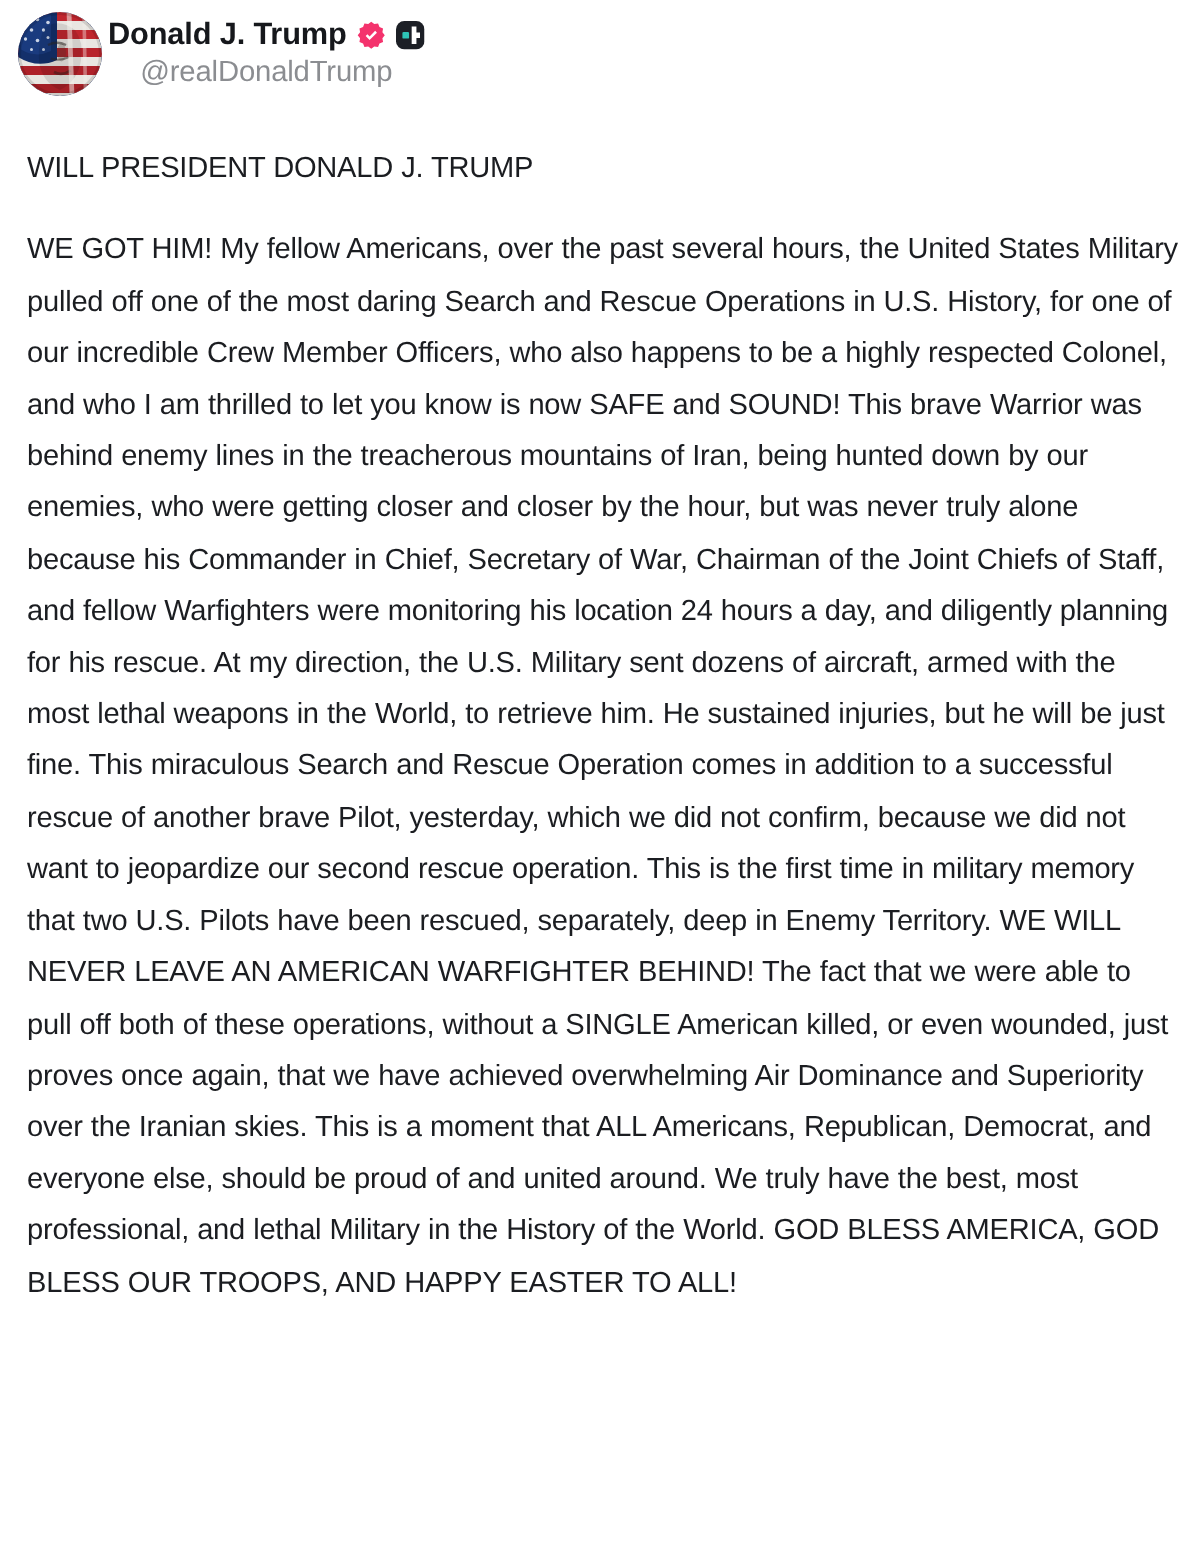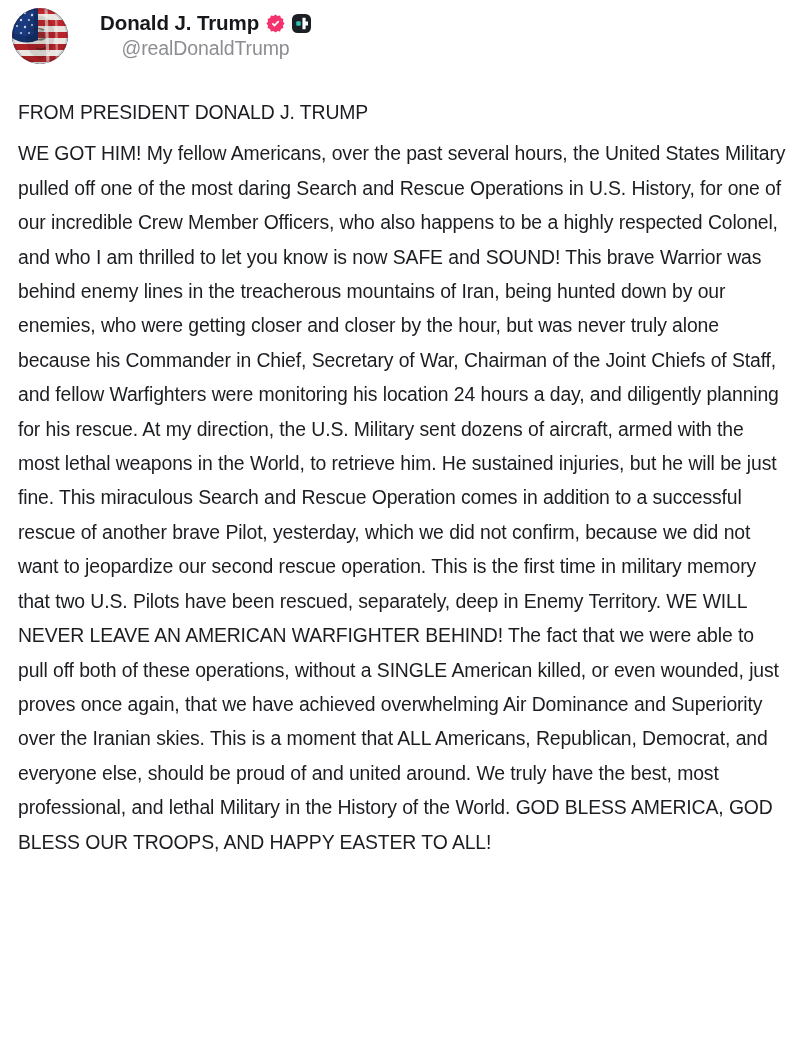--- a/index.html
+++ b/index.html
@@ -38,21 +38,21 @@
     height: 56px;
     border-radius: 50%;
     flex: 0 0 56px;
     position: relative;
     overflow: hidden;
     background: #0a1a4a;
   }
   .avatar svg { display: block; width: 56px; height: 56px; }
 
   .identity {
-    margin-left: 32px;
+    margin-left: 4px;
     display: flex;
     flex-direction: column;
     justify-content: center;
     line-height: 1.12;
   }
 
   .name-row {
     display: flex;
     align-items: center;
     gap: 7px;
@@ -98,21 +98,21 @@
   .post-body p {
     margin: 0;
     font-size: 19.4px;
     line-height: 34.4px;
     color: #1b1d21;
     letter-spacing: -0.15px;
     word-spacing: 0.2px;
   }
 
   .post-body p.para-gap {
-    margin-top: 7px;
+    margin-top: 20px;
   }
 </style>
 </head>
 <body>
 
 <div class="post">
 
   <div class="post-header">
 
     <div class="avatar">
@@ -180,17 +180,17 @@
             <rect x="5.4" y="9.2" width="5.6" height="5.6" rx="1" fill="#2ec4b6"></rect>
           </svg>
         </span>
       </div>
 
       <div class="handle">@realDonaldTrump</div>
     </div>
   </div>
 
   <div class="post-body">
-    <p>FROM PRESIDENT DONALD J. TRUMP</p>
+    <p>WILL PRESIDENT DONALD J. TRUMP</p>
     <p class="para-gap">WE GOT HIM! My fellow Americans, over the past several hours, the United States Military pulled off one of the most daring Search and Rescue Operations in U.S. History, for one of our incredible Crew Member Officers, who also happens to be a highly respected Colonel, and who I am thrilled to let you know is now SAFE and SOUND! This brave Warrior was behind enemy lines in the treacherous mountains of Iran, being hunted down by our enemies, who were getting closer and closer by the hour, but was never truly alone because his Commander in Chief, Secretary of War, Chairman of the Joint Chiefs of Staff, and fellow Warfighters were monitoring his location 24 hours a day, and diligently planning for his rescue. At my direction, the U.S. Military sent dozens of aircraft, armed with the most lethal weapons in the World, to retrieve him. He sustained injuries, but he will be just fine. This miraculous Search and Rescue Operation comes in addition to a successful rescue of another brave Pilot, yesterday, which we did not confirm, because we did not want to jeopardize our second rescue operation. This is the first time in military memory that two U.S. Pilots have been rescued, separately, deep in Enemy Territory. WE WILL NEVER LEAVE AN AMERICAN WARFIGHTER BEHIND! The fact that we were able to pull off both of these operations, without a SINGLE American killed, or even wounded, just proves once again, that we have achieved overwhelming Air Dominance and Superiority over the Iranian skies. This is a moment that ALL Americans, Republican, Democrat, and everyone else, should be proud of and united around. We truly have the best, most professional, and lethal Military in the History of the World. GOD BLESS AMERICA, GOD BLESS OUR TROOPS, AND HAPPY EASTER TO ALL!</p>
   </div>
 
 </div>
 
 </body></html>

